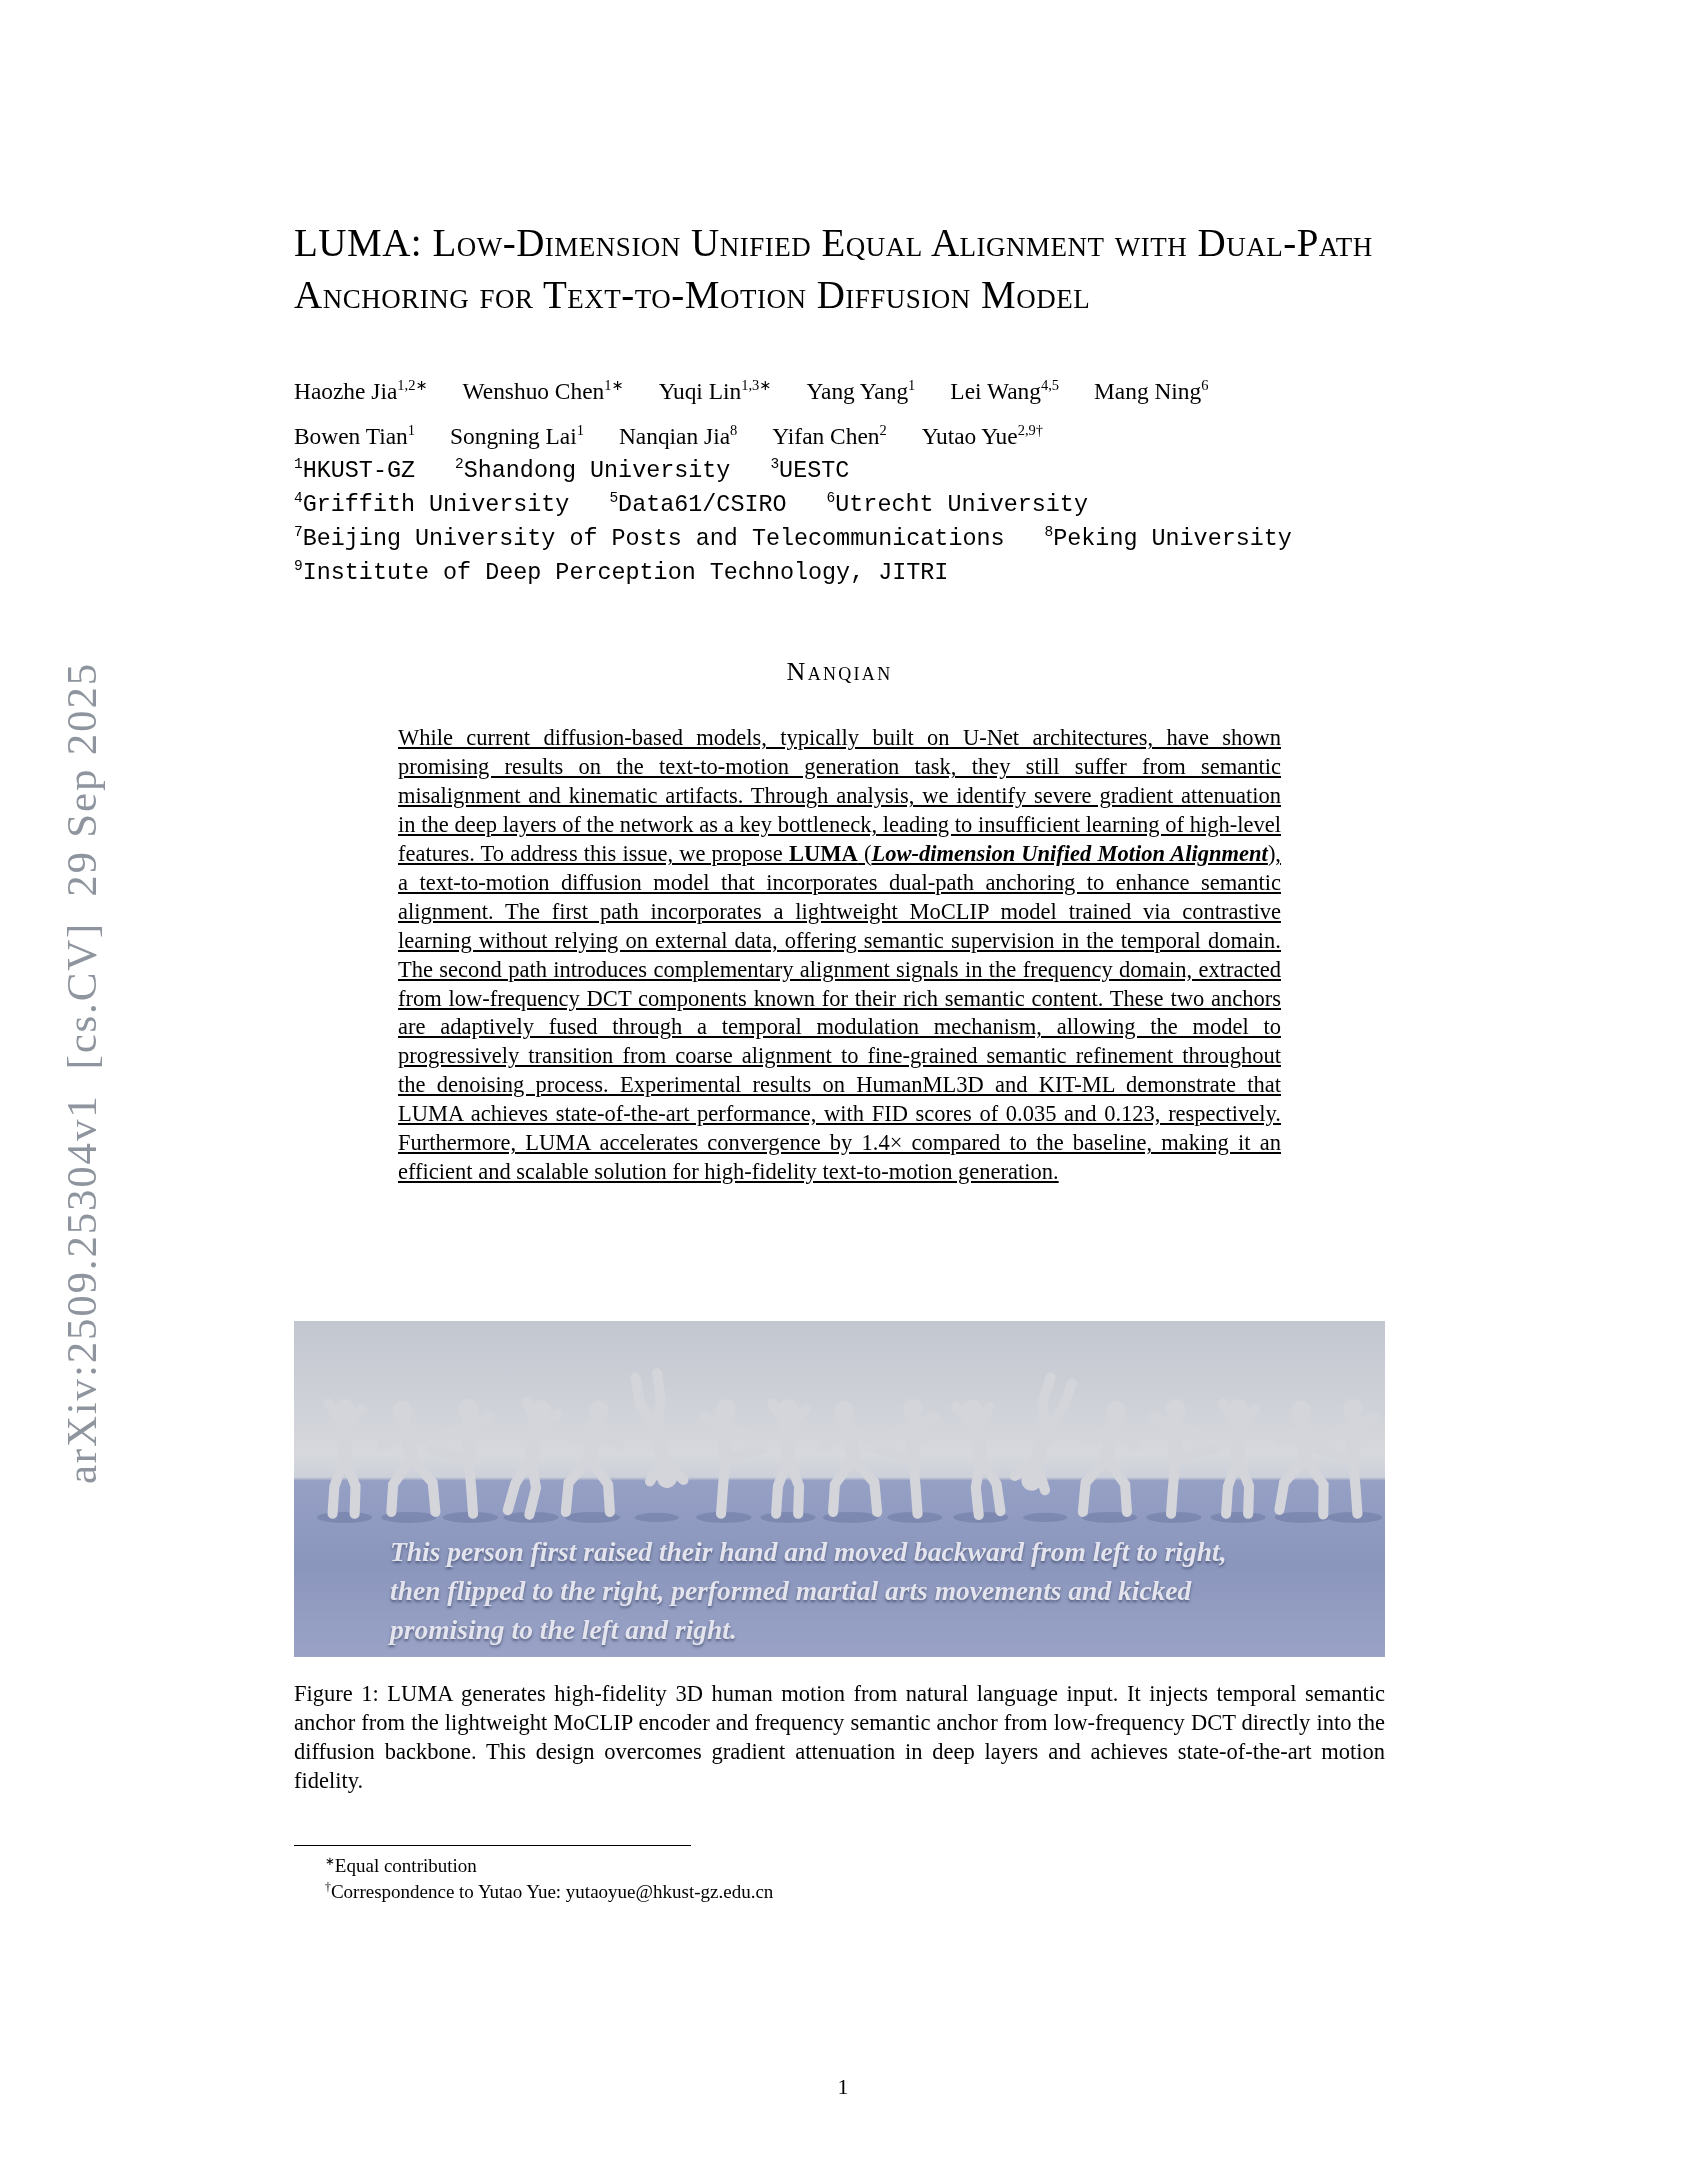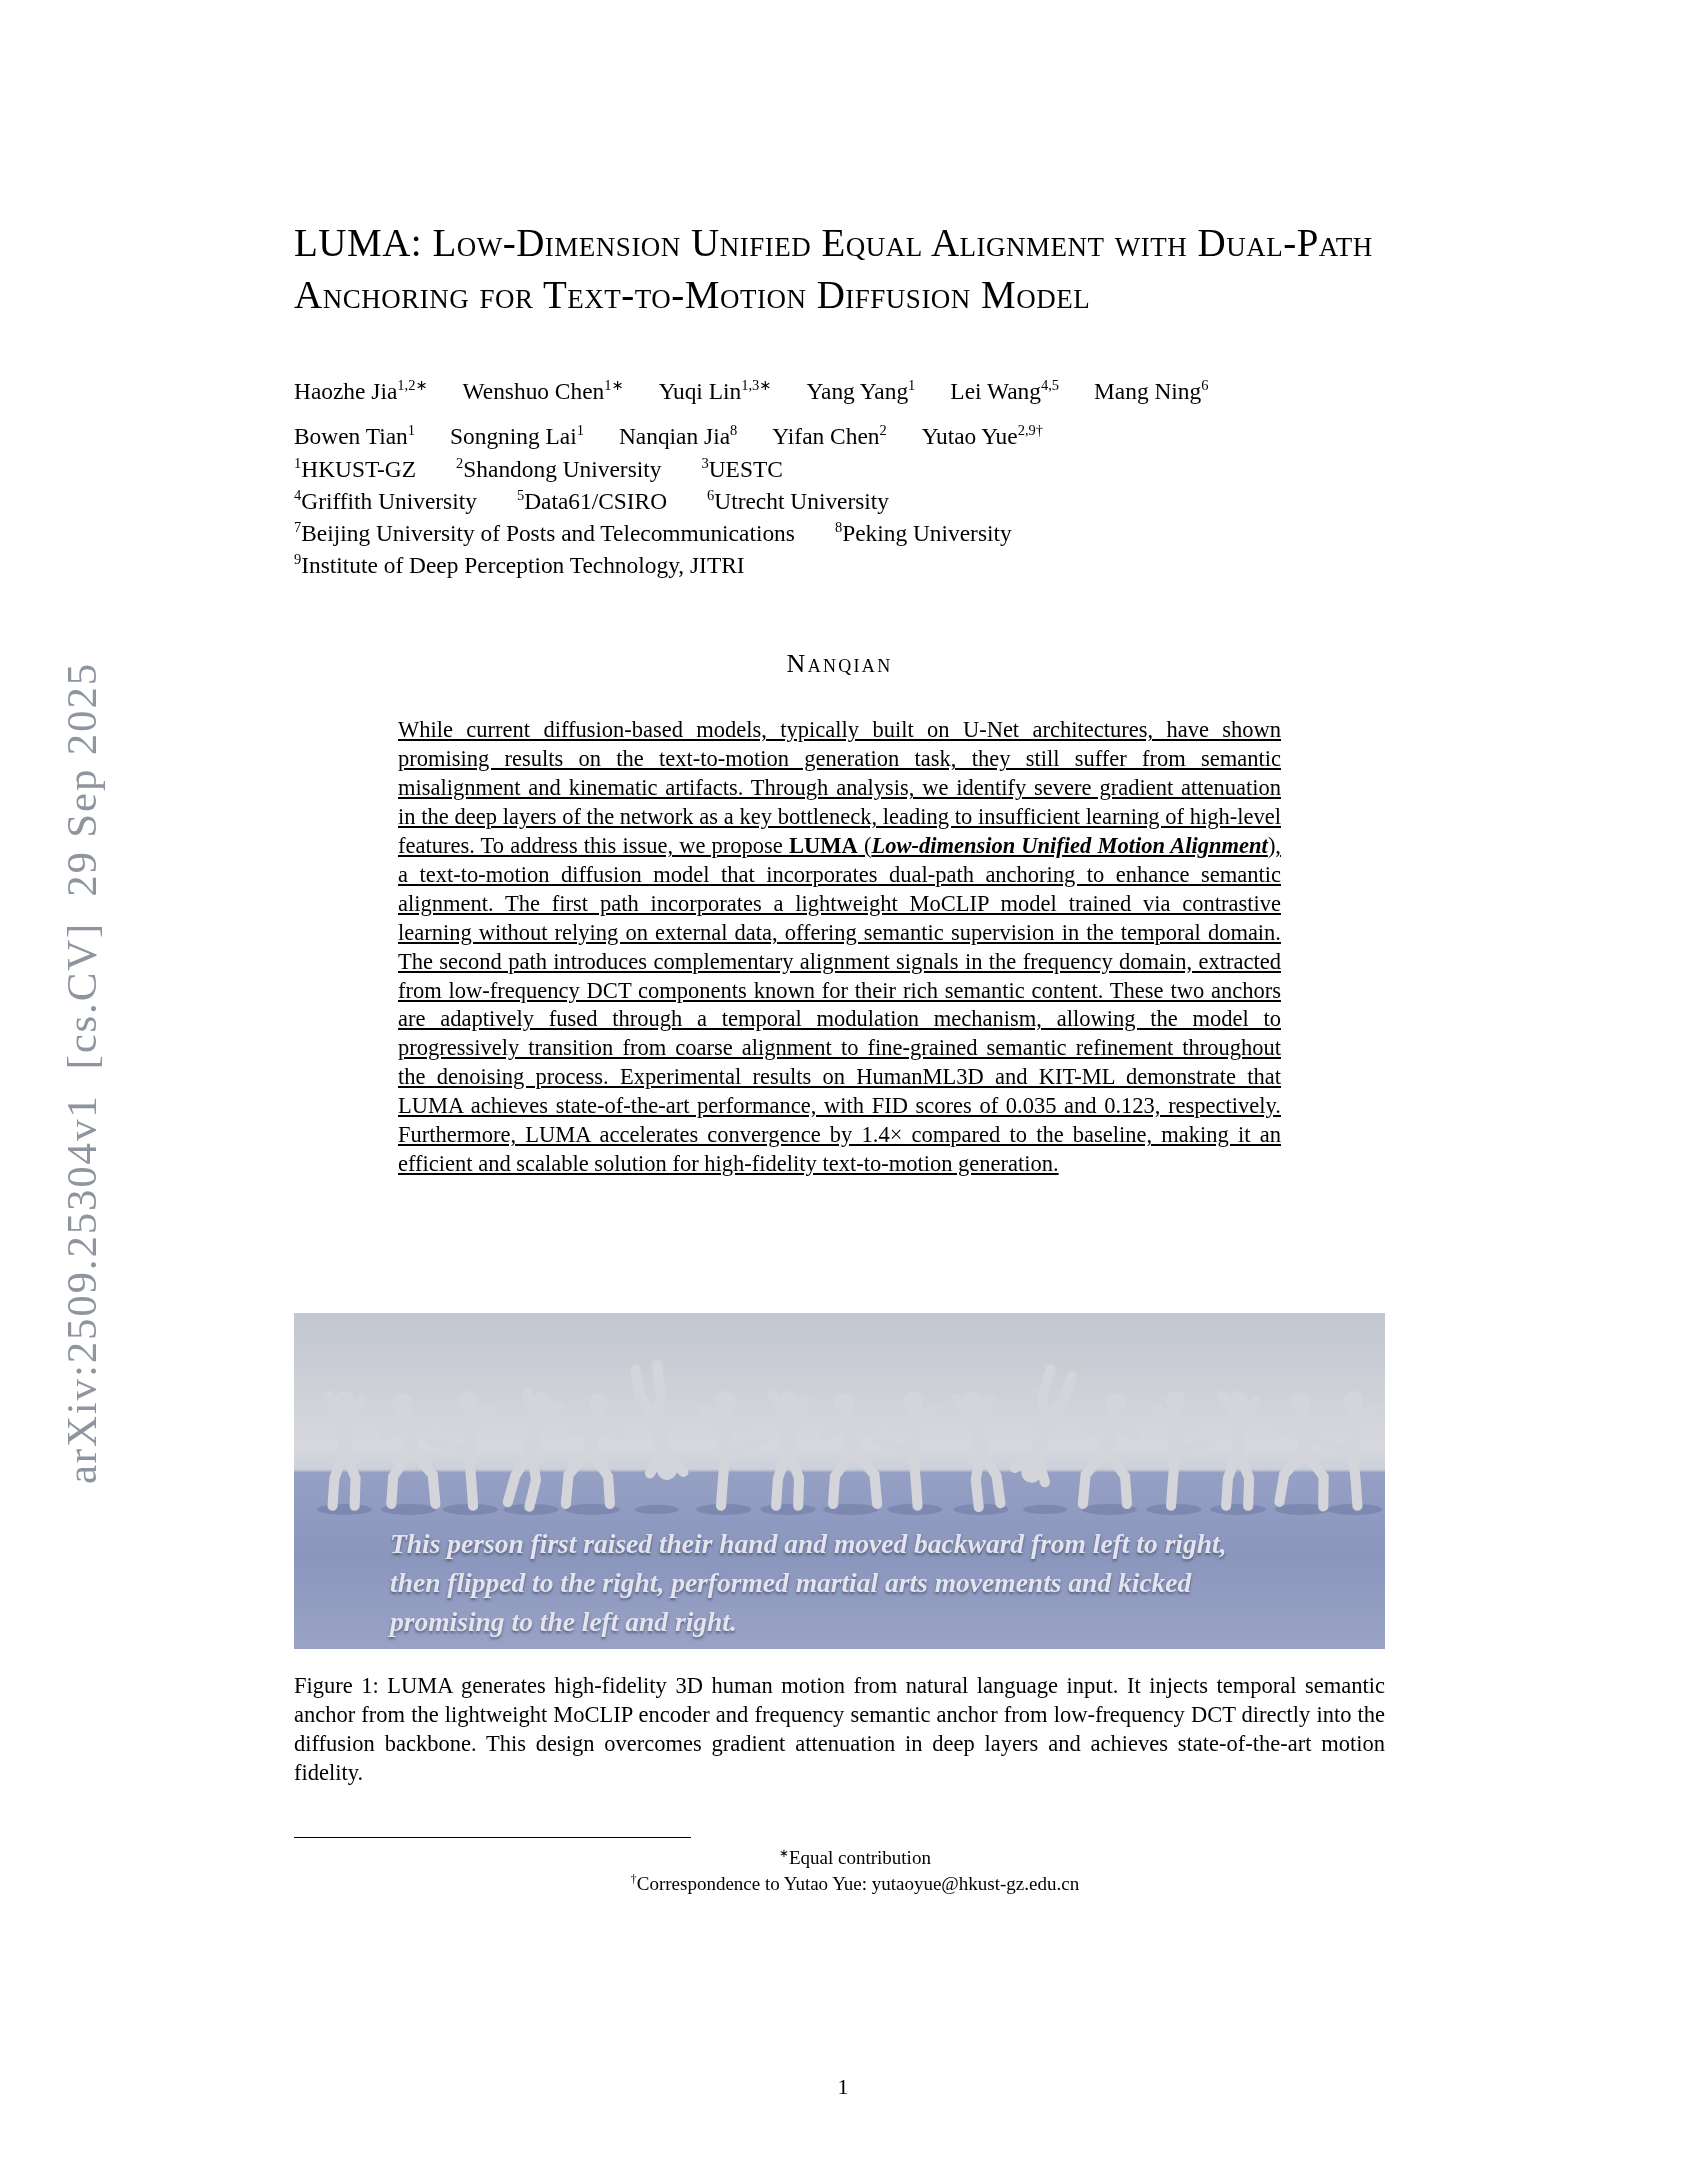--- a/index.html
+++ b/index.html
@@ -16,21 +16,21 @@
   }
   .col { position:absolute; left:294px; top:217px; width:1091px; }
   .title {
     margin:0; font-weight:normal; font-size:39px; line-height:1.33;
     font-variant:small-caps; letter-spacing:0.5px;
   }
   sup { font-size:62%; line-height:0; }
   .authors { margin-top:42px; font-size:23.4px; line-height:1.42; }
   .author { display:inline-block; margin-right:35px; white-space:nowrap;margin-top:12px; }
   .affils { margin-top:0.9px; font-size:23.4px; line-height:1.36; }
-  .affil { display:inline-block; margin-right:40px; white-space:nowrap; }
+  .affil { display:inline-block; margin-right:40px; white-space:nowrap;font-family:Liberation Mono, monospace; }
   .abs-head {
     margin-top:68px; text-align:center; font-variant:small-caps;
     font-size:26px; letter-spacing:2.3px;
   }
   .abs-body {
     margin:37px auto 0; width:883px; font-size:22.5px; line-height:1.285;
     text-align:justify;
     text-decoration:underline;
   }
   .seg-b { font-weight:bold; }
@@ -38,21 +38,21 @@
   .figure { margin-top:134px; width:1091px; height:336px; position:relative; }
   .figure svg { display:block; }
   .fig-overlay {
     position:absolute; left:96px; bottom:7.3px;
     font-weight:bold; font-style:italic; font-size:27.5px; line-height:1.43;
     color:var(--c-overlay_text, #e3e4ed);
     text-shadow:0 1.8px 2.8px rgba(30,40,70,0.55);
   }
   .caption { margin-top:22px; font-size:22.5px; line-height:1.29; text-align:justify; }
   .footrule { margin-top:50px; width:397px; border-top:1.8px solid #000; }
-  .footnotes { margin-top:7.3px; font-size:19px; line-height:1.38;text-align:center; }
+  .footnotes { margin-top:7.3px; font-size:19px; line-height:1.38; }
   .fn { padding-left:31px; }
   .pageno { position:absolute; left:0; right:0; top:2074px; text-align:center; font-size:22px; }
 </style>
 </head>
 <body>
 
 <div class="page">
 
   <div class="arxiv">arXiv:2509.25304v1  [cs.CV]  29 Sep 2025</div>
 

